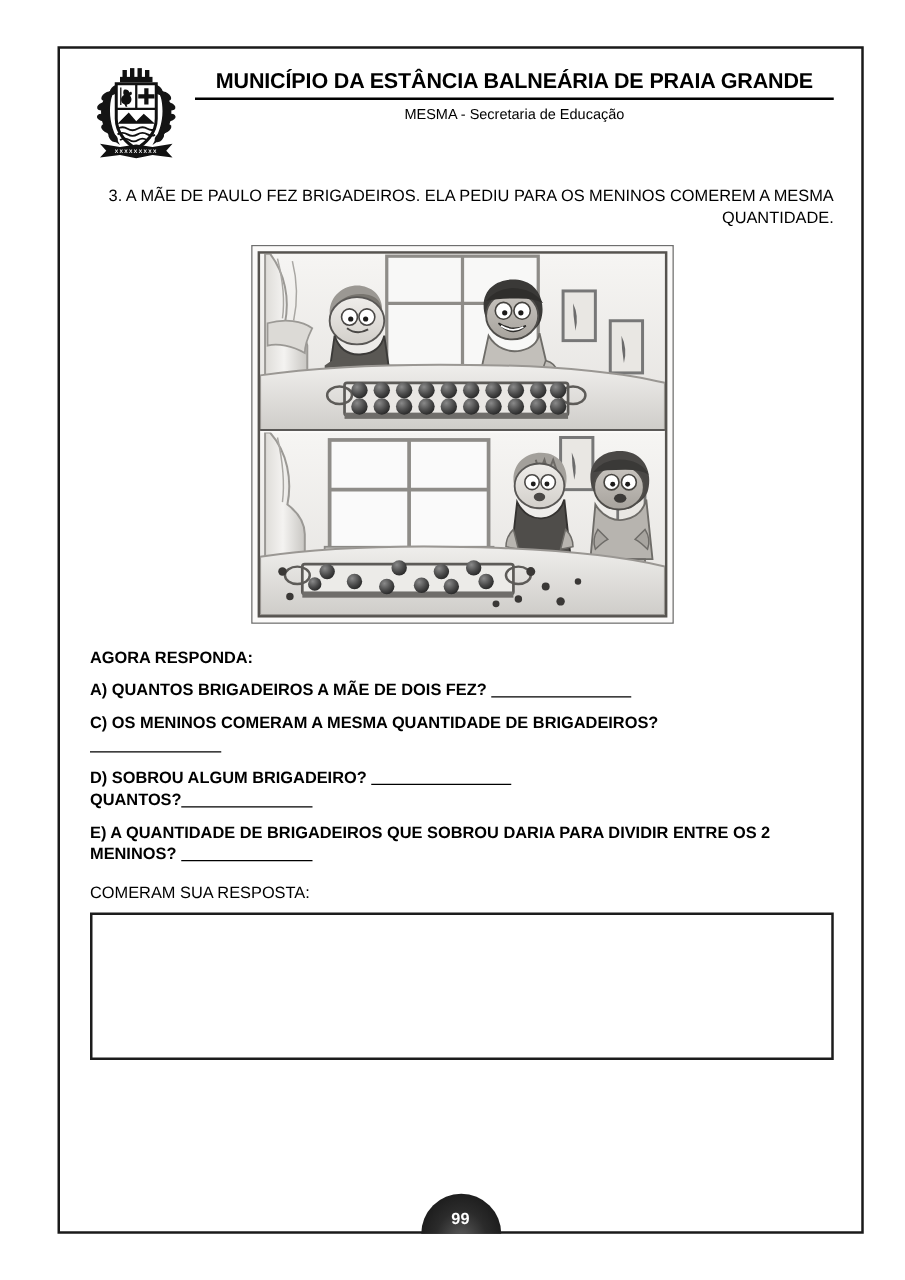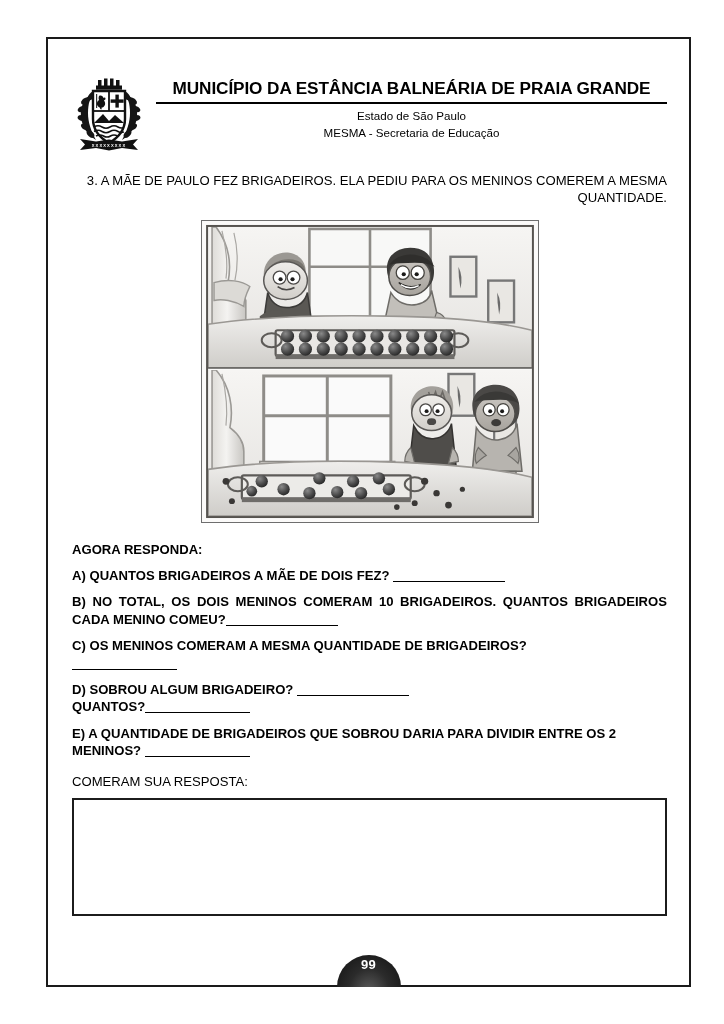--- a/index.html
+++ b/index.html
@@ -27,21 +27,20 @@
     border: 2px solid #1a1a1a;
     box-sizing: border-box;
     background: #ffffff;
   }
 
   .page-inner {
     position: absolute;
     left: 0; top: 0; right: 0; bottom: 0;
     padding: 8px 22px 0 24px;
     box-sizing: border-box;
-    margin-top: 24px;
   }
 
   
   .doc-header {
     display: flex;
     align-items: flex-start;
     gap: 10px;
     padding-top: 4px;
   }
   .brasao {
@@ -140,21 +139,21 @@
     width: 64px;
     height: 32px;
     border-radius: 32px 32px 0 0;
     background: radial-gradient(ellipse at 50% 115%, #5c5c5c 0%, #2b2b2b 45%, #101010 100%);
     color: #ffffff;
     font-size: 13px;
     font-weight: bold;
     display: flex;
     align-items: flex-end;
     justify-content: center;
-    padding-bottom: 15px;
+    padding-bottom: 5px;
     box-sizing: border-box;
     letter-spacing: 0.3px;
   }
 </style>
 </head>
 <body>
 
 <div class="page-frame">
   <div class="page-inner">
 
@@ -219,21 +218,20 @@
                    L50 66.5 L37 64.5 L24 66.5 Z" fill="#111"></path>
           <g fill="#ffffff" font-family="Liberation Sans, sans-serif" font-size="4.1" font-weight="bold">
             <text x="37" y="71.6" text-anchor="middle" letter-spacing="1.1">XXXXXXXXX</text>
           </g>
         </svg>
       </div>
 
       <div class="header-texts">
         <div class="header-title">MUNICÍPIO DA ESTÂNCIA BALNEÁRIA DE PRAIA GRANDE</div>
         <div class="header-rule"></div>
-        <div class="header-sub">Estado de São Paulo</div>
         <div class="header-sub">MESMA - Secretaria de Educação</div>
       </div>
     </div>
 
     <div class="statement">3. A MÃE DE PAULO FEZ BRIGADEIROS. ELA PEDIU PARA OS MENINOS COMEREM A MESMA QUANTIDADE.</div>
 
     <div class="illo-wrap">
       <div class="illo">
         <svg viewBox="0 0 338 303" xmlns="http://www.w3.org/2000/svg" aria-hidden="true">
           <defs>
@@ -441,23 +439,20 @@
 
     <div class="questions">
 
       <div class="q-line">AGORA RESPONDA:</div>
 
       <div class="q-line">
         <span>A) QUANTOS BRIGADEIROS A MÃE DE DOIS FEZ?</span>
         <span class="blank blank-md"></span>
       </div>
 
-      <div class="q-line q-justify">
-        <span>B) NO TOTAL, OS DOIS MENINOS COMERAM 10 BRIGADEIROS. QUANTOS BRIGADEIROS CADA MENINO COMEU?</span><span class="blank blank-md"></span>
-      </div>
 
       <div class="q-line">
         <span>C) OS MENINOS COMERAM A MESMA QUANTIDADE DE BRIGADEIROS?</span><br>
         <span class="blank blank-sm"></span>
       </div>
 
       <div class="q-line">
         <span>D) SOBROU ALGUM BRIGADEIRO?</span>
         <span class="blank blank-md"></span><br>
         <span>QUANTOS?</span><span class="blank blank-sm"></span>

